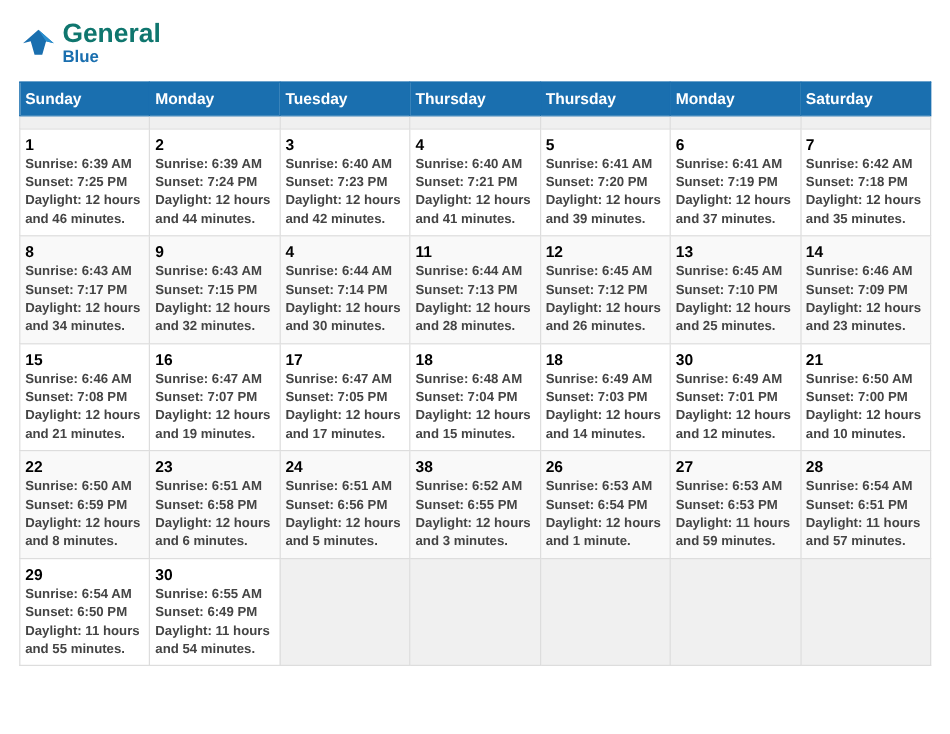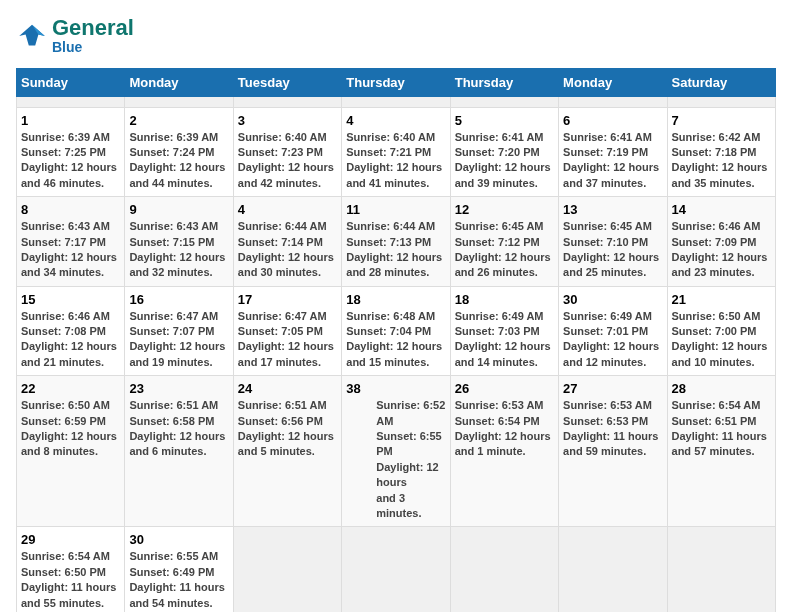--- a/index.html
+++ b/index.html
@@ -292,21 +292,21 @@
         </td>
         <td>
           <span class="day-num">24</span>
           <div class="day-info" style="white-space: pre-line;">Sunrise: 6:51 AM
 Sunset: 6:56 PM
 Daylight: 12 hours
 and 5 minutes.</div>
         </td>
         <td>
           <span class="day-num">38</span>
-          <div class="day-info" style="white-space: pre-line; margin-left: 30px;">Sunrise: 6:52 AM
+          <div class="day-info" style="white-space: pre-line;">Sunrise: 6:52 AM
 Sunset: 6:55 PM
 Daylight: 12 hours
 and 3 minutes.</div>
         </td>
         <td>
           <span class="day-num">26</span>
           <div class="day-info" style="white-space: pre-line;">Sunrise: 6:53 AM
 Sunset: 6:54 PM
 Daylight: 12 hours
 and 1 minute.</div>

